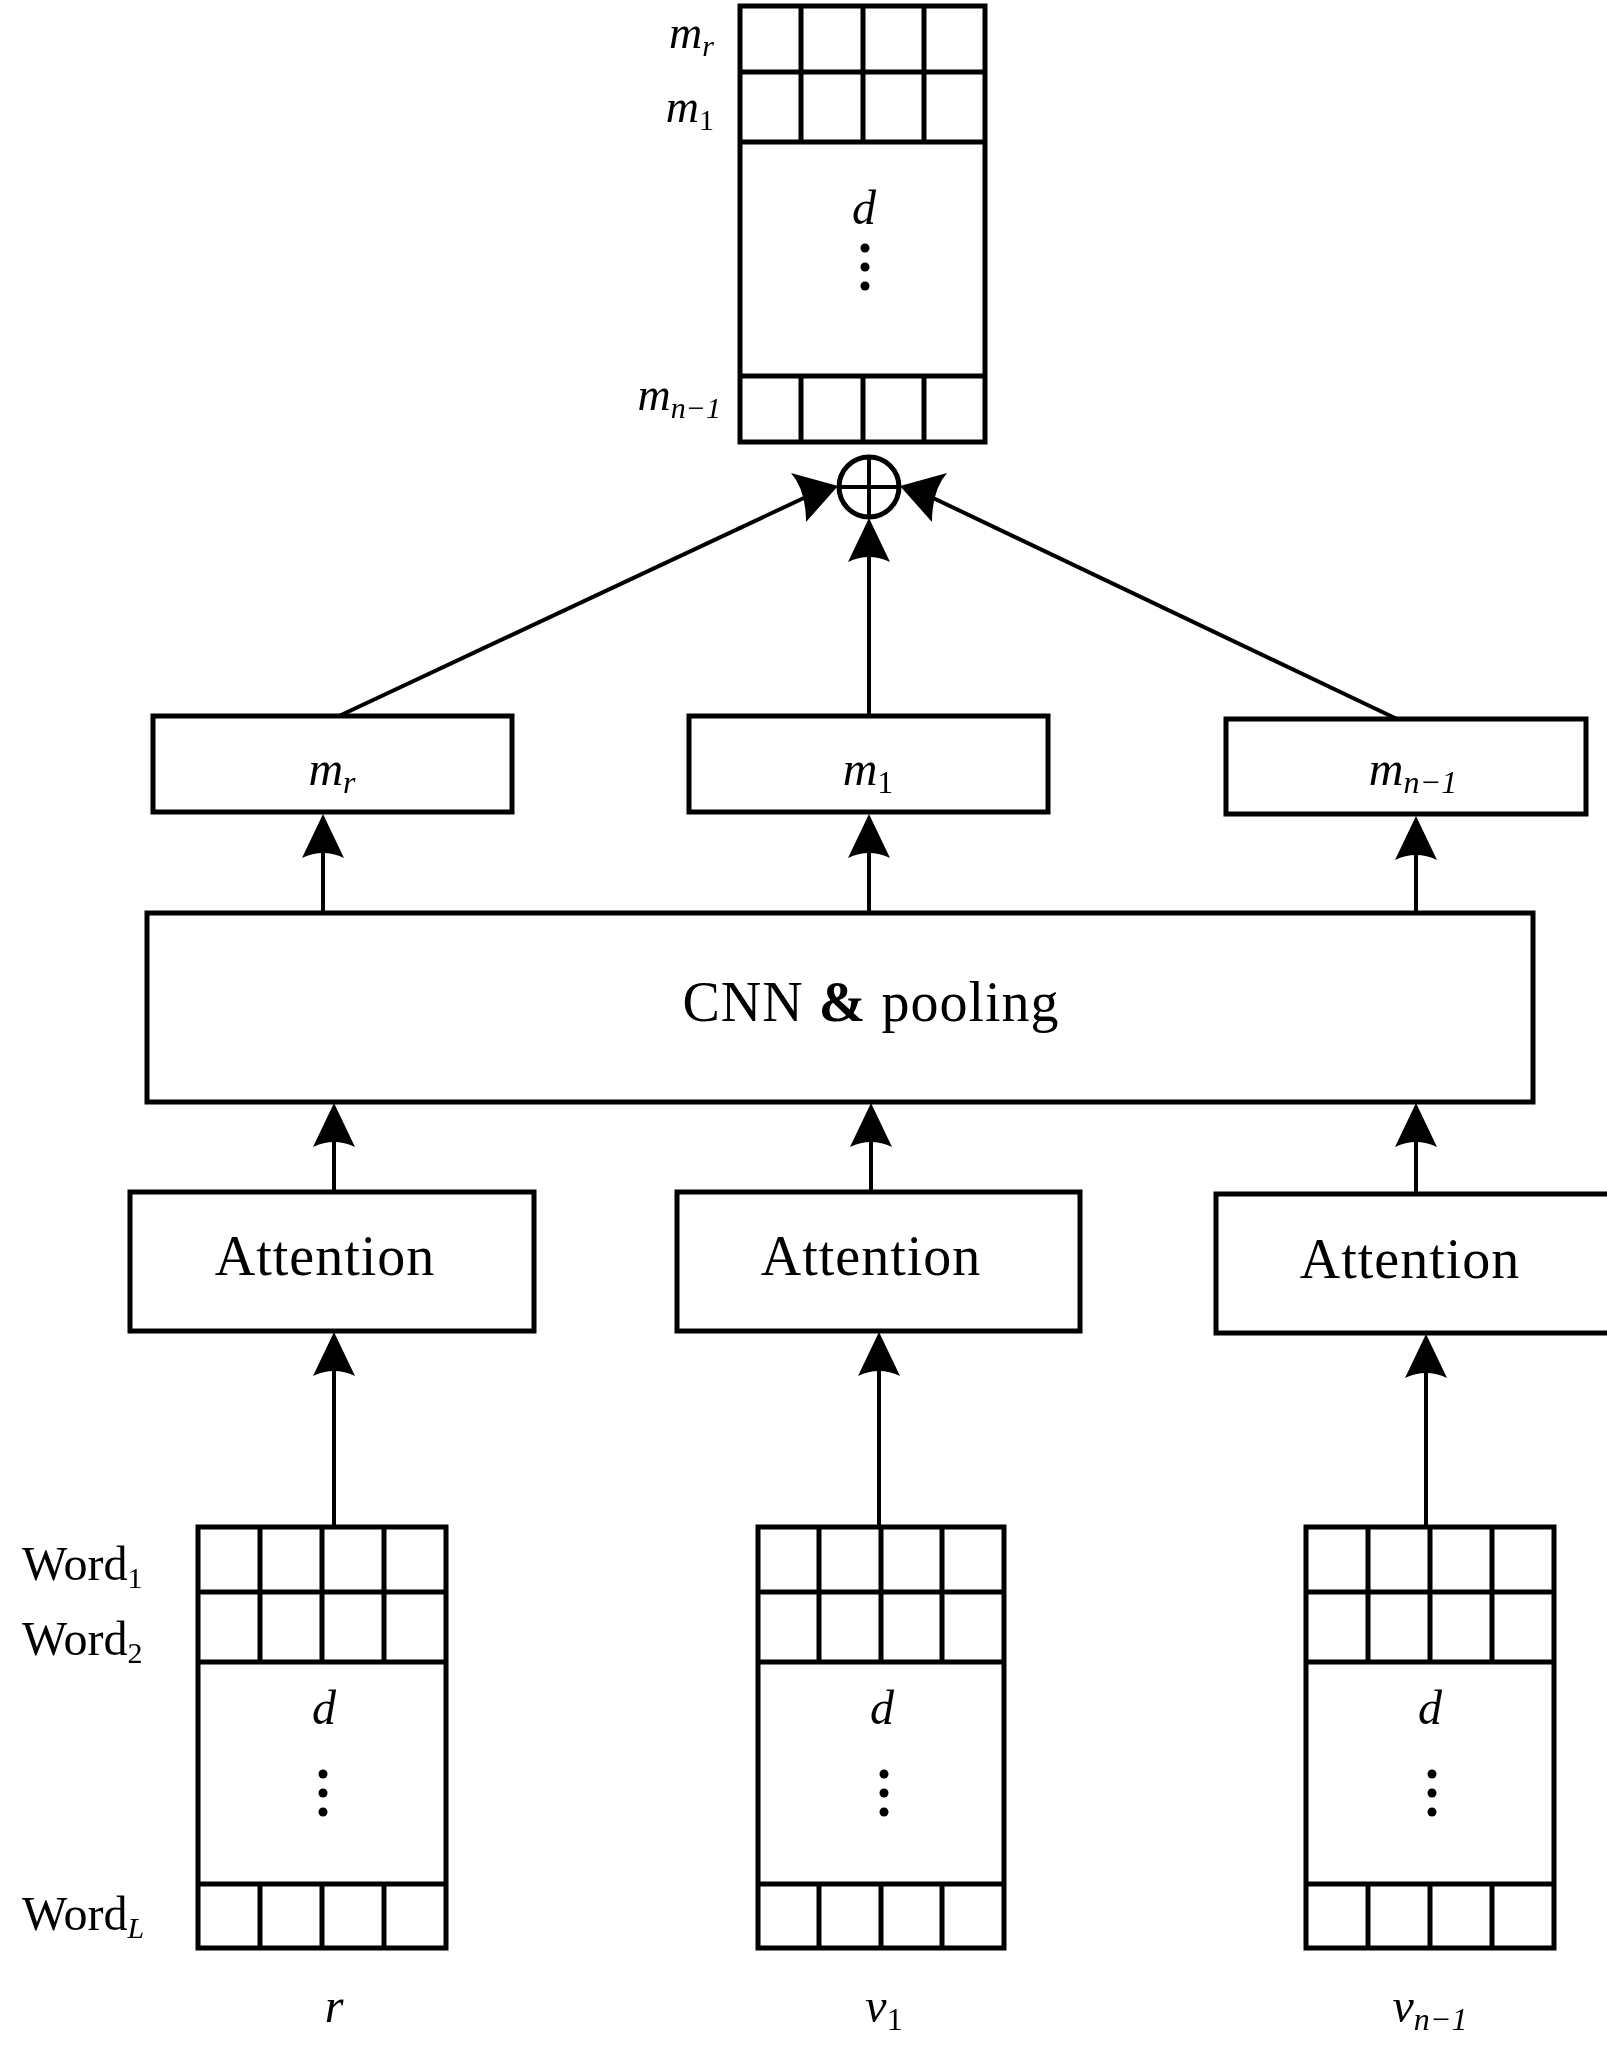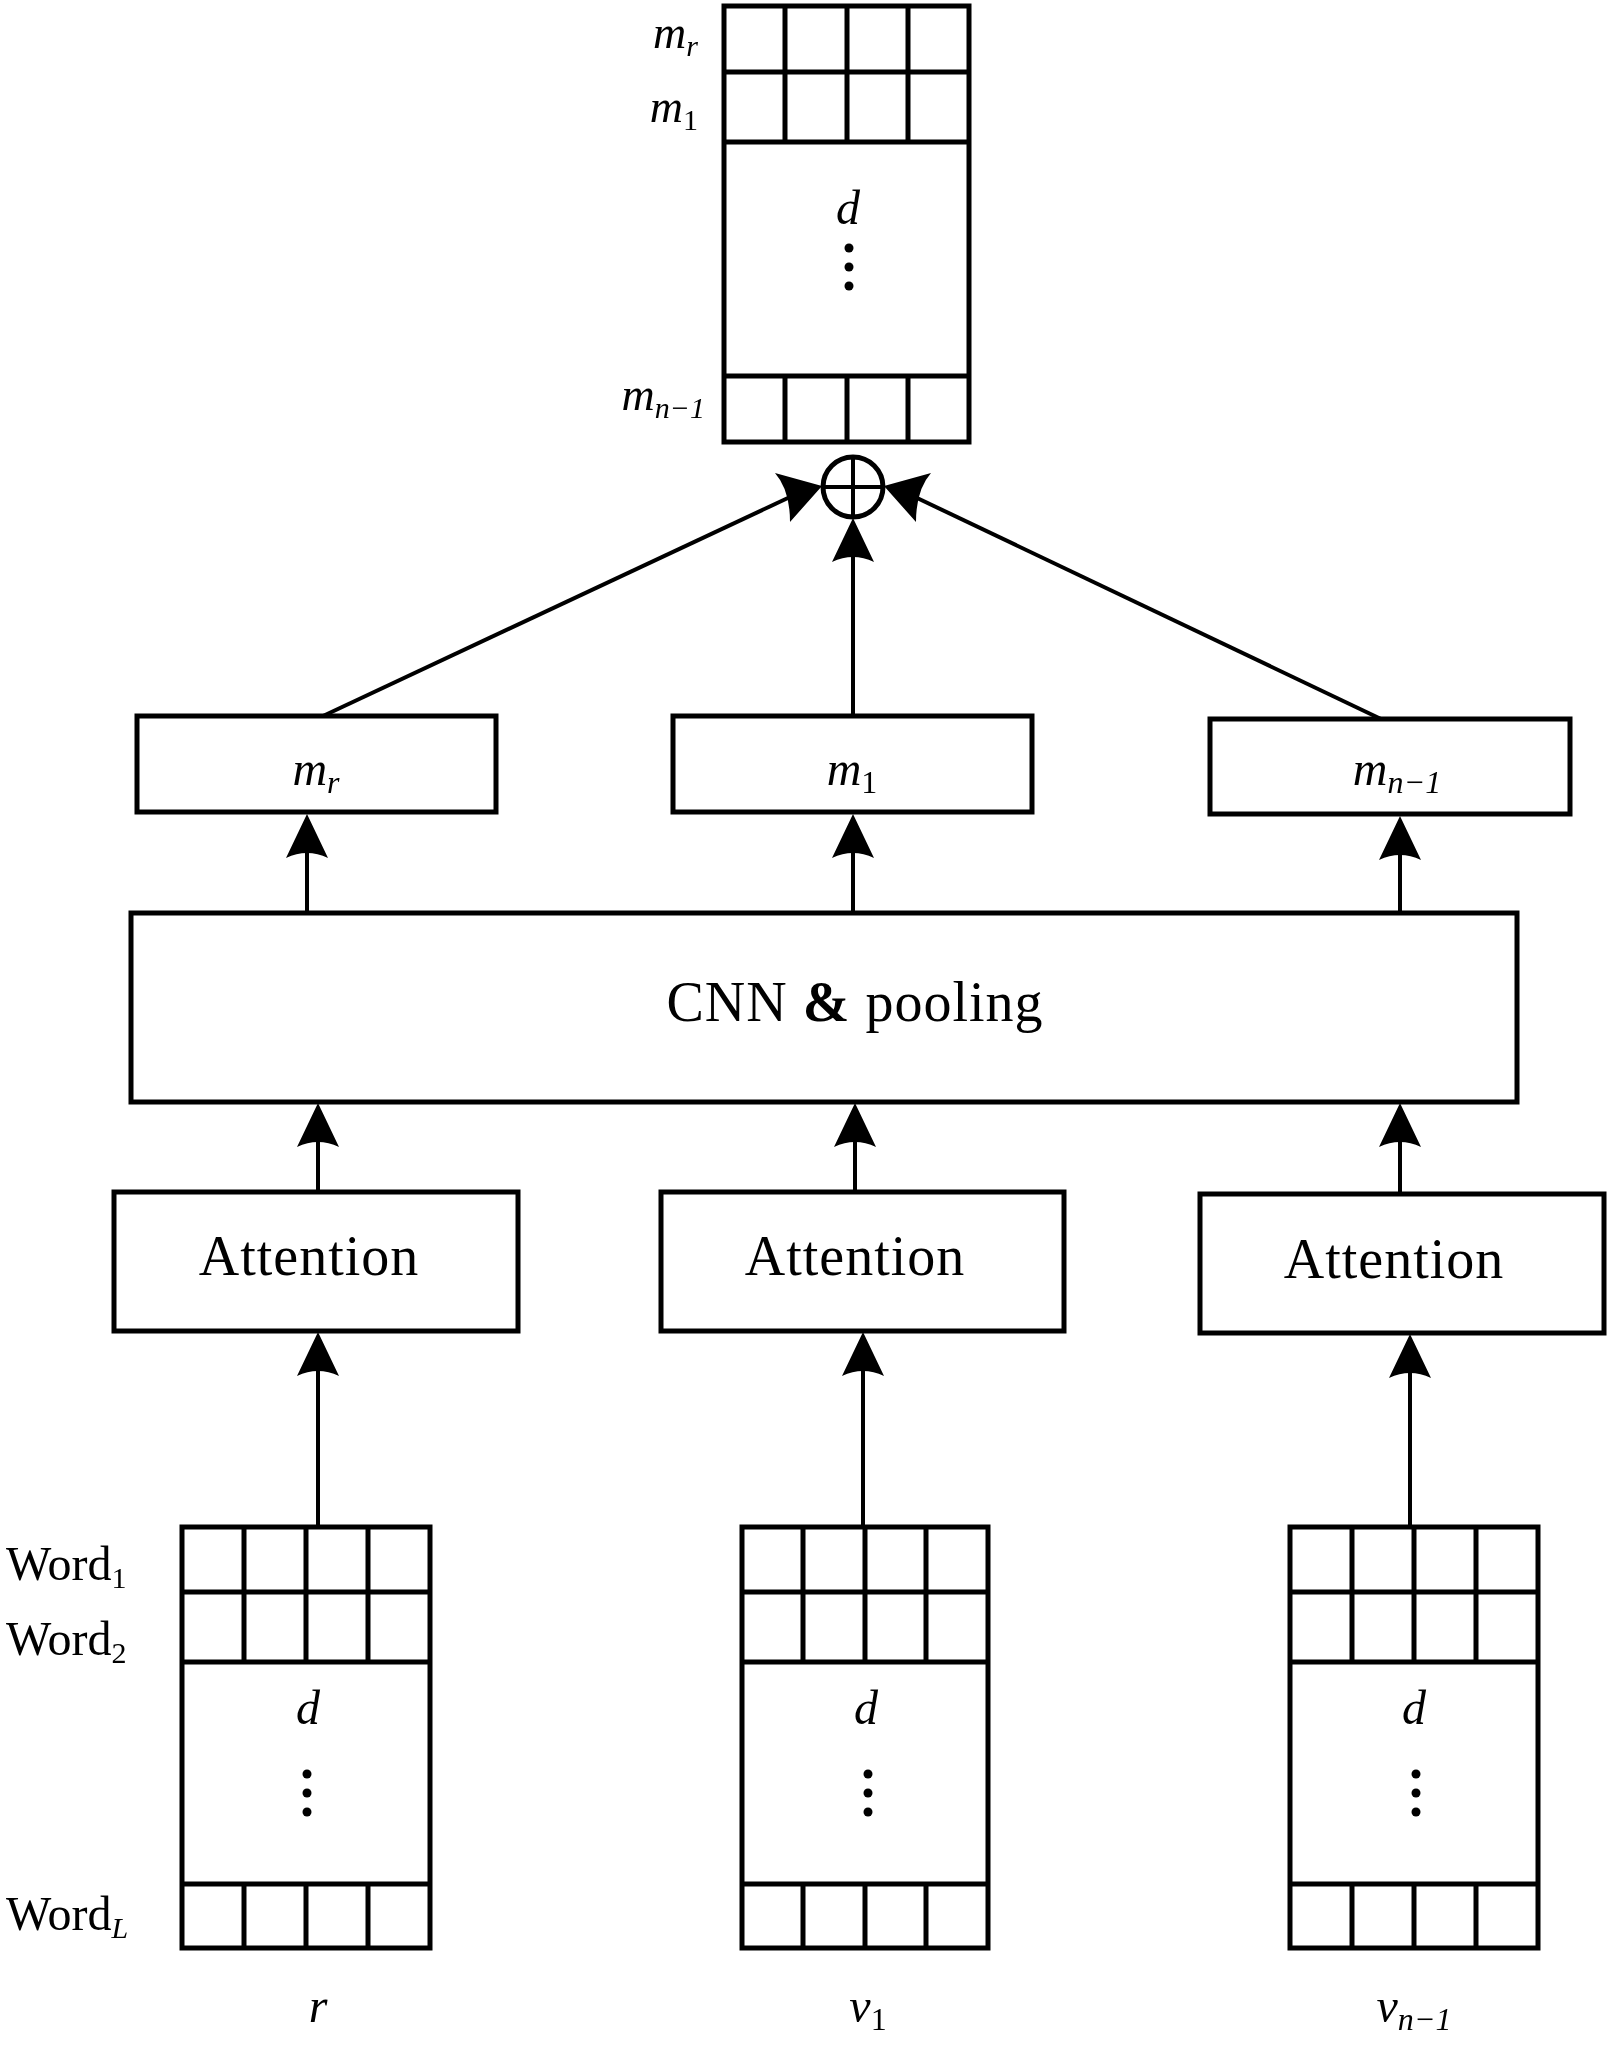--- a/index.html
+++ b/index.html
@@ -1,17 +1,17 @@
 <!DOCTYPE html>
 <html><head>
 <meta charset="utf-8">
 <style>
   html, body { margin: 0; padding: 0; background: #ffffff; }
   body { width: 1607px; height: 2053px; overflow: hidden; }
-  #stage { position: absolute; left: 0; top: 0; width: 1383px; height: 2053px; text-align: right; }
+  #stage { position: absolute; left: 16px; top: 0; width: 1383px; height: 2053px; text-align: right; }
   svg { position: absolute; left: 0; top: 0; }
   .box { fill: #ffffff; stroke: #000000; stroke-width: 5; }
   .grid { stroke: #000000; stroke-width: 5; fill: none; }
   .line { stroke: #000000; stroke-width: 4; fill: none; }
   .head { fill: #000000; }
   .txt { font-family: "Liberation Serif", "DejaVu Serif", serif; fill: #000000; }
   .it { font-style: italic; }
   .sub { font-style: normal; }
   .dot { fill: #000000; }
 </style>

